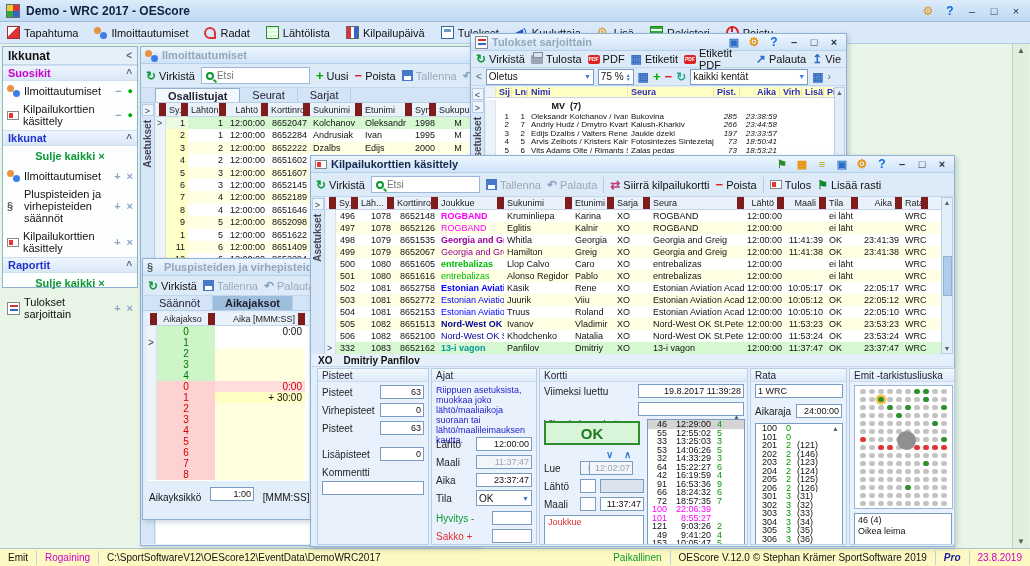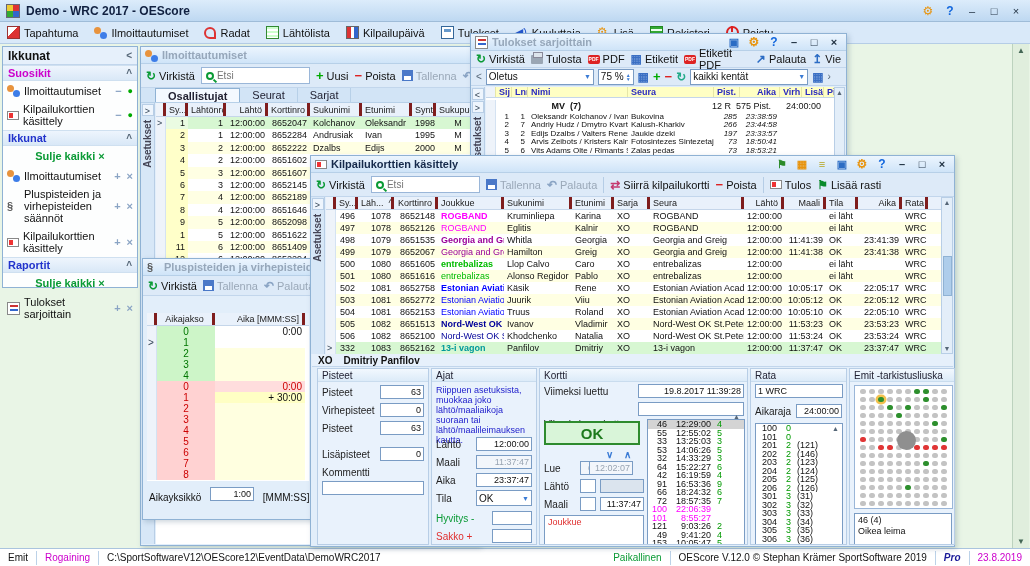--- a/index.html
+++ b/index.html
@@ -81,21 +81,21 @@
 .tabs{display:flex;height:15px;background:#d2e4f6;border-bottom:1px solid #b7d0e8;padding-left:14px}
 .tab{padding:1px 12px;border-right:1px solid #b7d0e8;color:#223}
 .tab.on{background:#f4f9ff;border:1px solid #8fb2d4;border-bottom:none;font-weight:bold}
 .tab.dark{background:#9dbedd;font-weight:bold}
 .vstrip{position:absolute;left:0;width:14px;background:#d7e7f7;border-right:1px solid #b8cee6}
 .vstrip .ex{display:block;width:12px;height:12px;text-align:center;line-height:12px;color:#345;background:#eef5fd;border:1px solid #b8cee6;margin:1px auto;font-size:9px}
 .vlabel{writing-mode:vertical-rl;transform:rotate(180deg);font-size:10px;font-weight:bold;color:#445;margin:4px auto 0;display:block}
 
 .tbl{background:#fff;overflow:hidden;font-size:9px}
 .t-head{display:flex;background:#e9f1fb;border-bottom:1px solid #c5d6ea;color:#222;flex:none}
-.t-head .tc{border-right:3px solid #7f1d1d;font-size:9px}
+.t-head .tc{border-right:7px solid #7f1d1d;font-size:9px}
 .trow{display:flex;flex:none}
 .tc{padding:0 3px;overflow:hidden;white-space:pre;flex:none}
 .mk{width:10px;padding:0 1px;color:#345;background:#eef3fa;border-right:1px solid #d4e2f2}
 .al-r{text-align:right}.al-c{text-align:center}.al-l{text-align:left}
 .alt{background:#ffffe3}
 .sel{background:#d7f7d2}
 .syc{background:#ffffc9}
 .syg{background:#eafbe2}
 #entries-tbl .trow{height:12.4px;line-height:12.4px}
 #entries-tbl .t-head{height:14px;line-height:14px}
@@ -149,21 +149,21 @@
 .spin .uv{display:flex;flex-direction:column;font-size:5px;color:#3a7bd5;line-height:4px}
 
 #emitgrid{position:absolute;left:4px;top:16px;width:99px;height:124px;background:#fff;border:1px solid #9ab6d8;padding:3px 2px;overflow:visible}
 .erow{display:flex;gap:3.6px;margin-bottom:2.6px;justify-content:center}
 .edot{width:5.4px;height:5.4px;border-radius:50%;background:#c3c3c3;flex:none;position:relative}
 .eG{background:#2d8f2d}
 .eR{background:#e03535}
 .eH{background:#2d8f2d;box-shadow:0 0 0 2.5px #f2c14e}
 .eO::after{content:'';position:absolute;left:-8px;top:-6px;width:19px;height:19px;border-radius:50%;background:#8f8f8f;z-index:2}
 
-#statusbar{position:absolute;left:0;top:548px;width:1030px;height:18px;background:#ffffff;border-top:1px solid #aac4de;display:flex;align-items:center;font-size:10px}
+#statusbar{position:absolute;left:0;top:548px;width:1030px;height:18px;background:#fef9c3;border-top:1px solid #aac4de;display:flex;align-items:center;font-size:10px}
 #statusbar .cell{padding:0 8px;border-right:1px solid #bcd2e8;height:14px;line-height:14px;white-space:nowrap}
 #statusbar .spx{flex:1}
 .c-mag{color:#c0c}
 .c-grn{color:#0a9a35}
 .c-pro{color:#1a1a99;font-weight:bold;font-style:italic}
 
 #mdisb{position:absolute;left:1012px;top:44px;width:17px;height:504px;background:#e0eedd;border-left:1px solid #bcd2be;display:flex;flex-direction:column;justify-content:space-between;align-items:center;padding:2px 0}
 #mdisb .ar{font-size:8px;color:#465}
 </style>
 </head>
@@ -573,21 +573,20 @@
           <span class="tc al-l" style="width: 86px;">Seura</span>
           <span class="tc al-r" style="width: 26px;">Pist.</span>
           <span class="tc al-r" style="width: 40px;">Aika</span>
           <span class="tc al-r" style="width: 22px;">Virh</span>
           <span class="tc al-r" style="width: 22px;">Lisä</span>
           <span class="tc al-r" style="width: 32px;">Pisteet</span>
         </div>
         <div class="trow grp">
           <span class="tc mk"></span>
           <span class="tc al-r bld" style="width: 88px;">MV  (7)</span>
-          <span class="tc al-r" style="width: 240px;">12 R  575 Pist.      24:00:00</span>
         </div>
         <div class="trow">
           <span class="tc mk"></span>
           <span class="tc al-r" style="width: 16px;">1</span>
           <span class="tc al-r" style="width: 16px;">1</span>
           <span class="tc al-l" style="width: 100px;">Oleksandr Kolchanov / Ivan A</span>
           <span class="tc al-l" style="width: 86px;">Bukovina</span>
           <span class="tc al-r ital" style="width: 26px;">285</span>
           <span class="tc al-r ital" style="width: 40px;">23:38:59</span>
           <span class="tc al-r" style="width: 22px;"></span>
@@ -660,20 +659,24 @@
           <span>Virkistä</span>
         </span>
       <span class="tbtn dis">
           <span class="g-save"></span>
           <span>Tallenna</span>
         </span>
       <span class="tbtn dis">
           <span class="g g-undo">↶</span>
           <span>Palauta</span>
         </span>
+    </div>
+    <div class="tabs" style="padding-left:4px">
+      <span class="tab">Säännöt</span>
+      <span class="tab dark">Aikajaksot</span>
     </div>
     <div class="tbl" id="points-tbl" style="position:absolute;left:4px;top:54px;width:162px;height:168px">
         <div class="t-head">
           <span class="tc mk"></span>
           <span class="tc al-c" style="width: 58px;">Aikajakso</span>
           <span class="tc al-r" style="width: 90px;">Aika [MMM:SS]</span>
         </div>
         <div class="trow">
           <span class="tc mk"></span>
           <span class="tc al-c pjg" style="width: 58px;">0</span>

